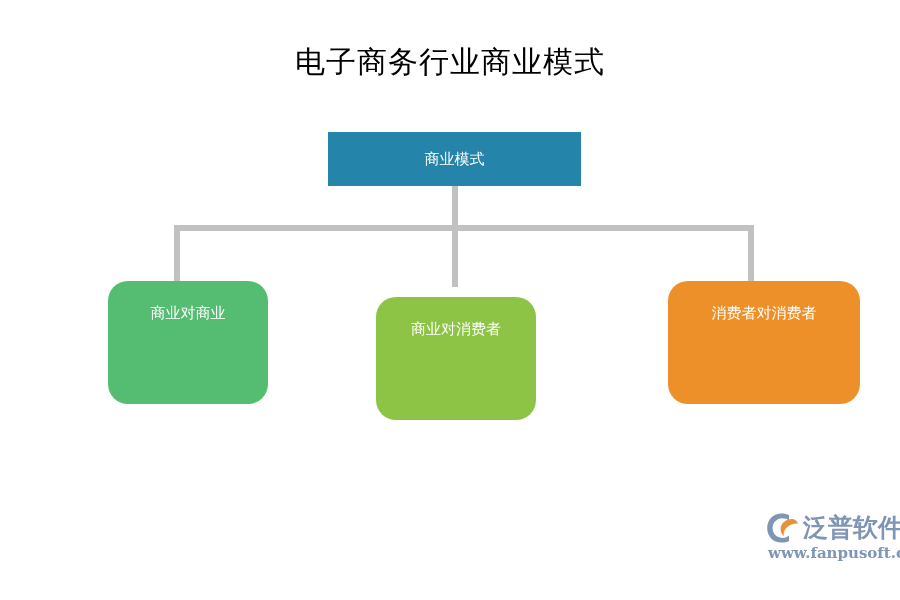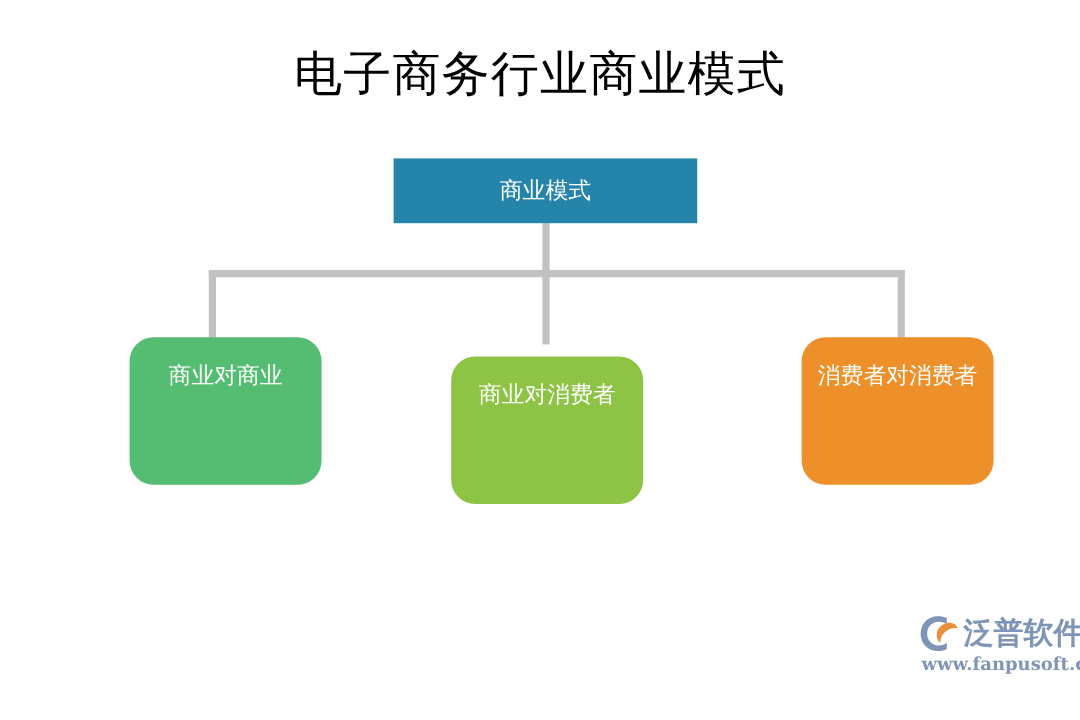--- a/index.html
+++ b/index.html
@@ -19,21 +19,21 @@
   }
 
   
   .page-title {
     position: absolute;
     left: 0;
     top: 42px;
     width: 900px;
     text-align: center;
     font-family: "DejaVu Serif", "Liberation Serif", serif;
-    font-size: 40px;
+    font-size: 30px;
     line-height: 40px;
     color: #000000;
     letter-spacing: 1px;
     white-space: nowrap;
   }
 
   
   .connector {
     position: absolute;
     background: #c1c1c1;
@@ -43,21 +43,21 @@
   .conn-v-left   { left: 174px; top: 225px;  width: 6px;  height: 60px; }
   .conn-v-mid    { left: 452px; top: 225px;  width: 6px;  height: 62px; }
   .conn-v-right  { left: 748px; top: 225px;  width: 6px;  height: 60px; }
 
   
   .node {
     position: absolute;
     box-sizing: border-box;
     color: #ffffff;
     font-family: "DejaVu Serif", "Liberation Serif", serif;
-    font-size: 19px;
+    font-size: 15px;
     line-height: 26px;
     text-align: center;
     white-space: nowrap;
   }
   .node-root {
     left: 328px;
     top: 132px;
     width: 253px;
     height: 54px;
     background: #2484a9;
@@ -66,21 +66,21 @@
     justify-content: center;
   }
   .node-leaf {
     top: 281px;
     height: 123px;
     border-radius: 20px;
     padding-top: 19px;
   }
   .node-b2b { left: 96px;  width: 160px; background: #55bd71; margin-left: 12px; }
   .node-b2c { left: 376px; width: 160px; background: #8dc445; margin-top: 16px; }
-  .node-c2c { left: 668px; width: 160px; background: #ed9029; }
+  .node-c2c { left: 668px; width: 192px; background: #ed9029; }
 
   
   .brand {
     position: absolute;
     left: 766px;
     top: 512px;
     width: 126px;
     height: 52px;
   }
   .brand-row {

